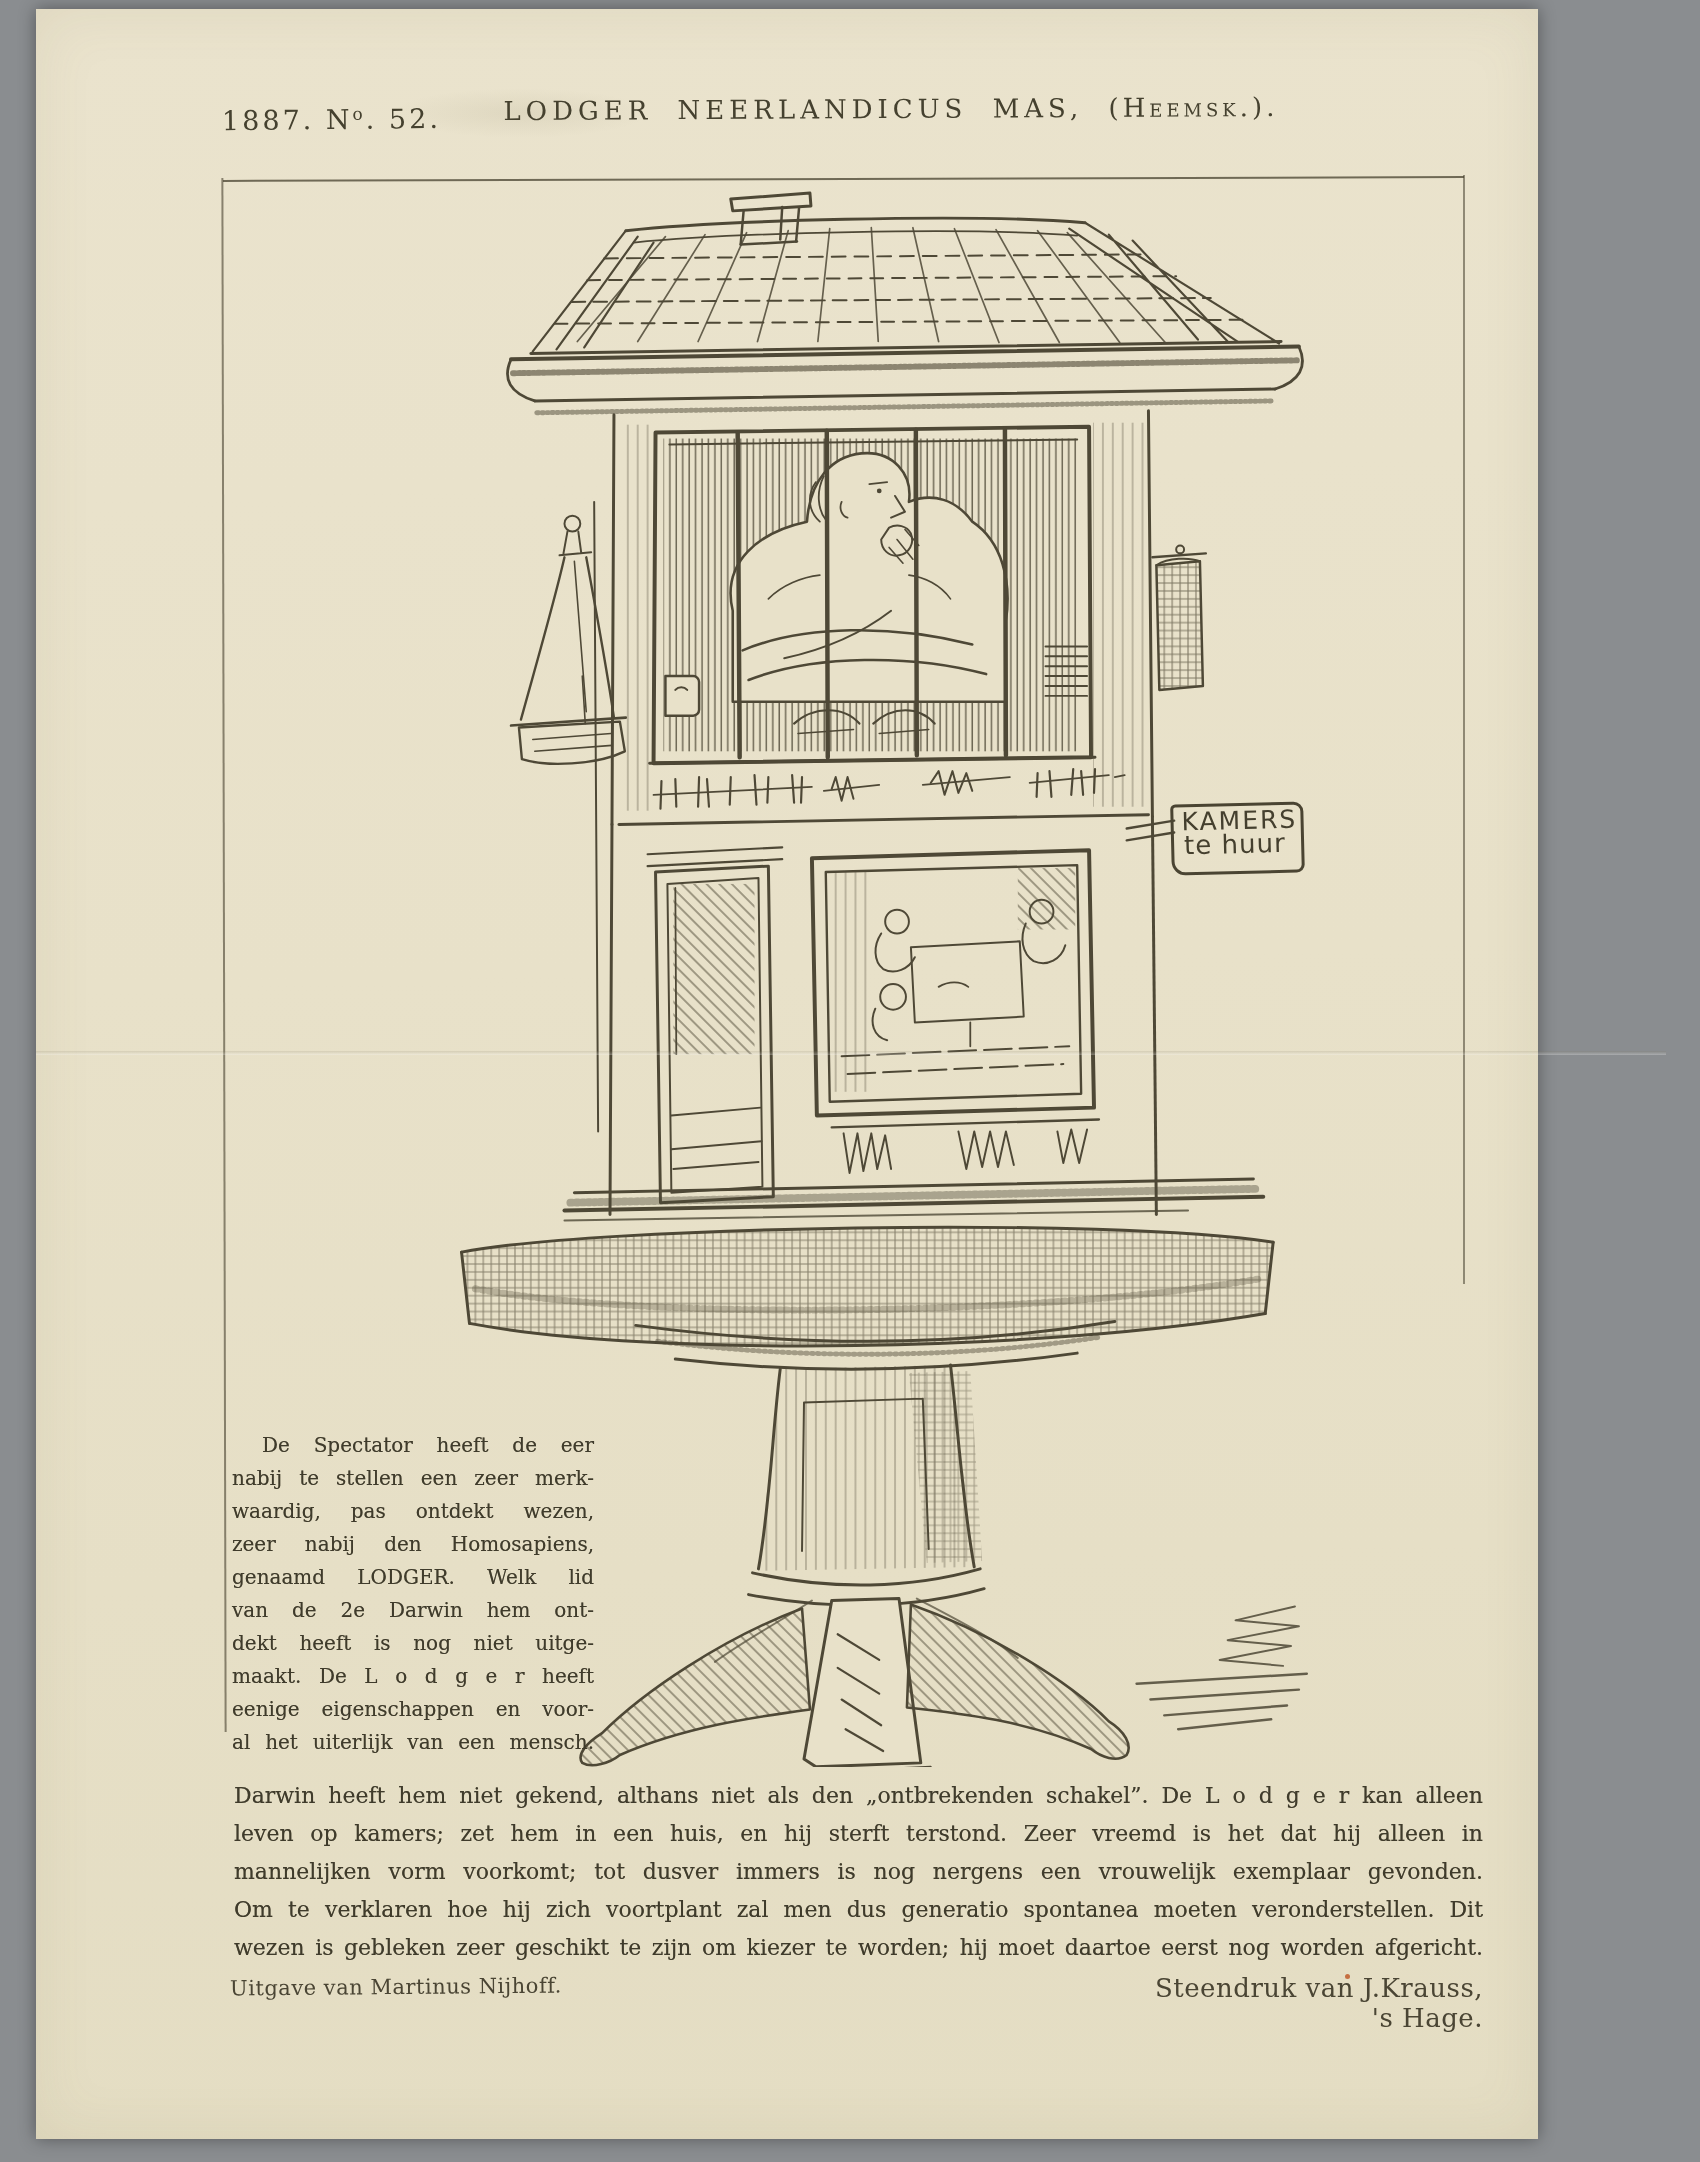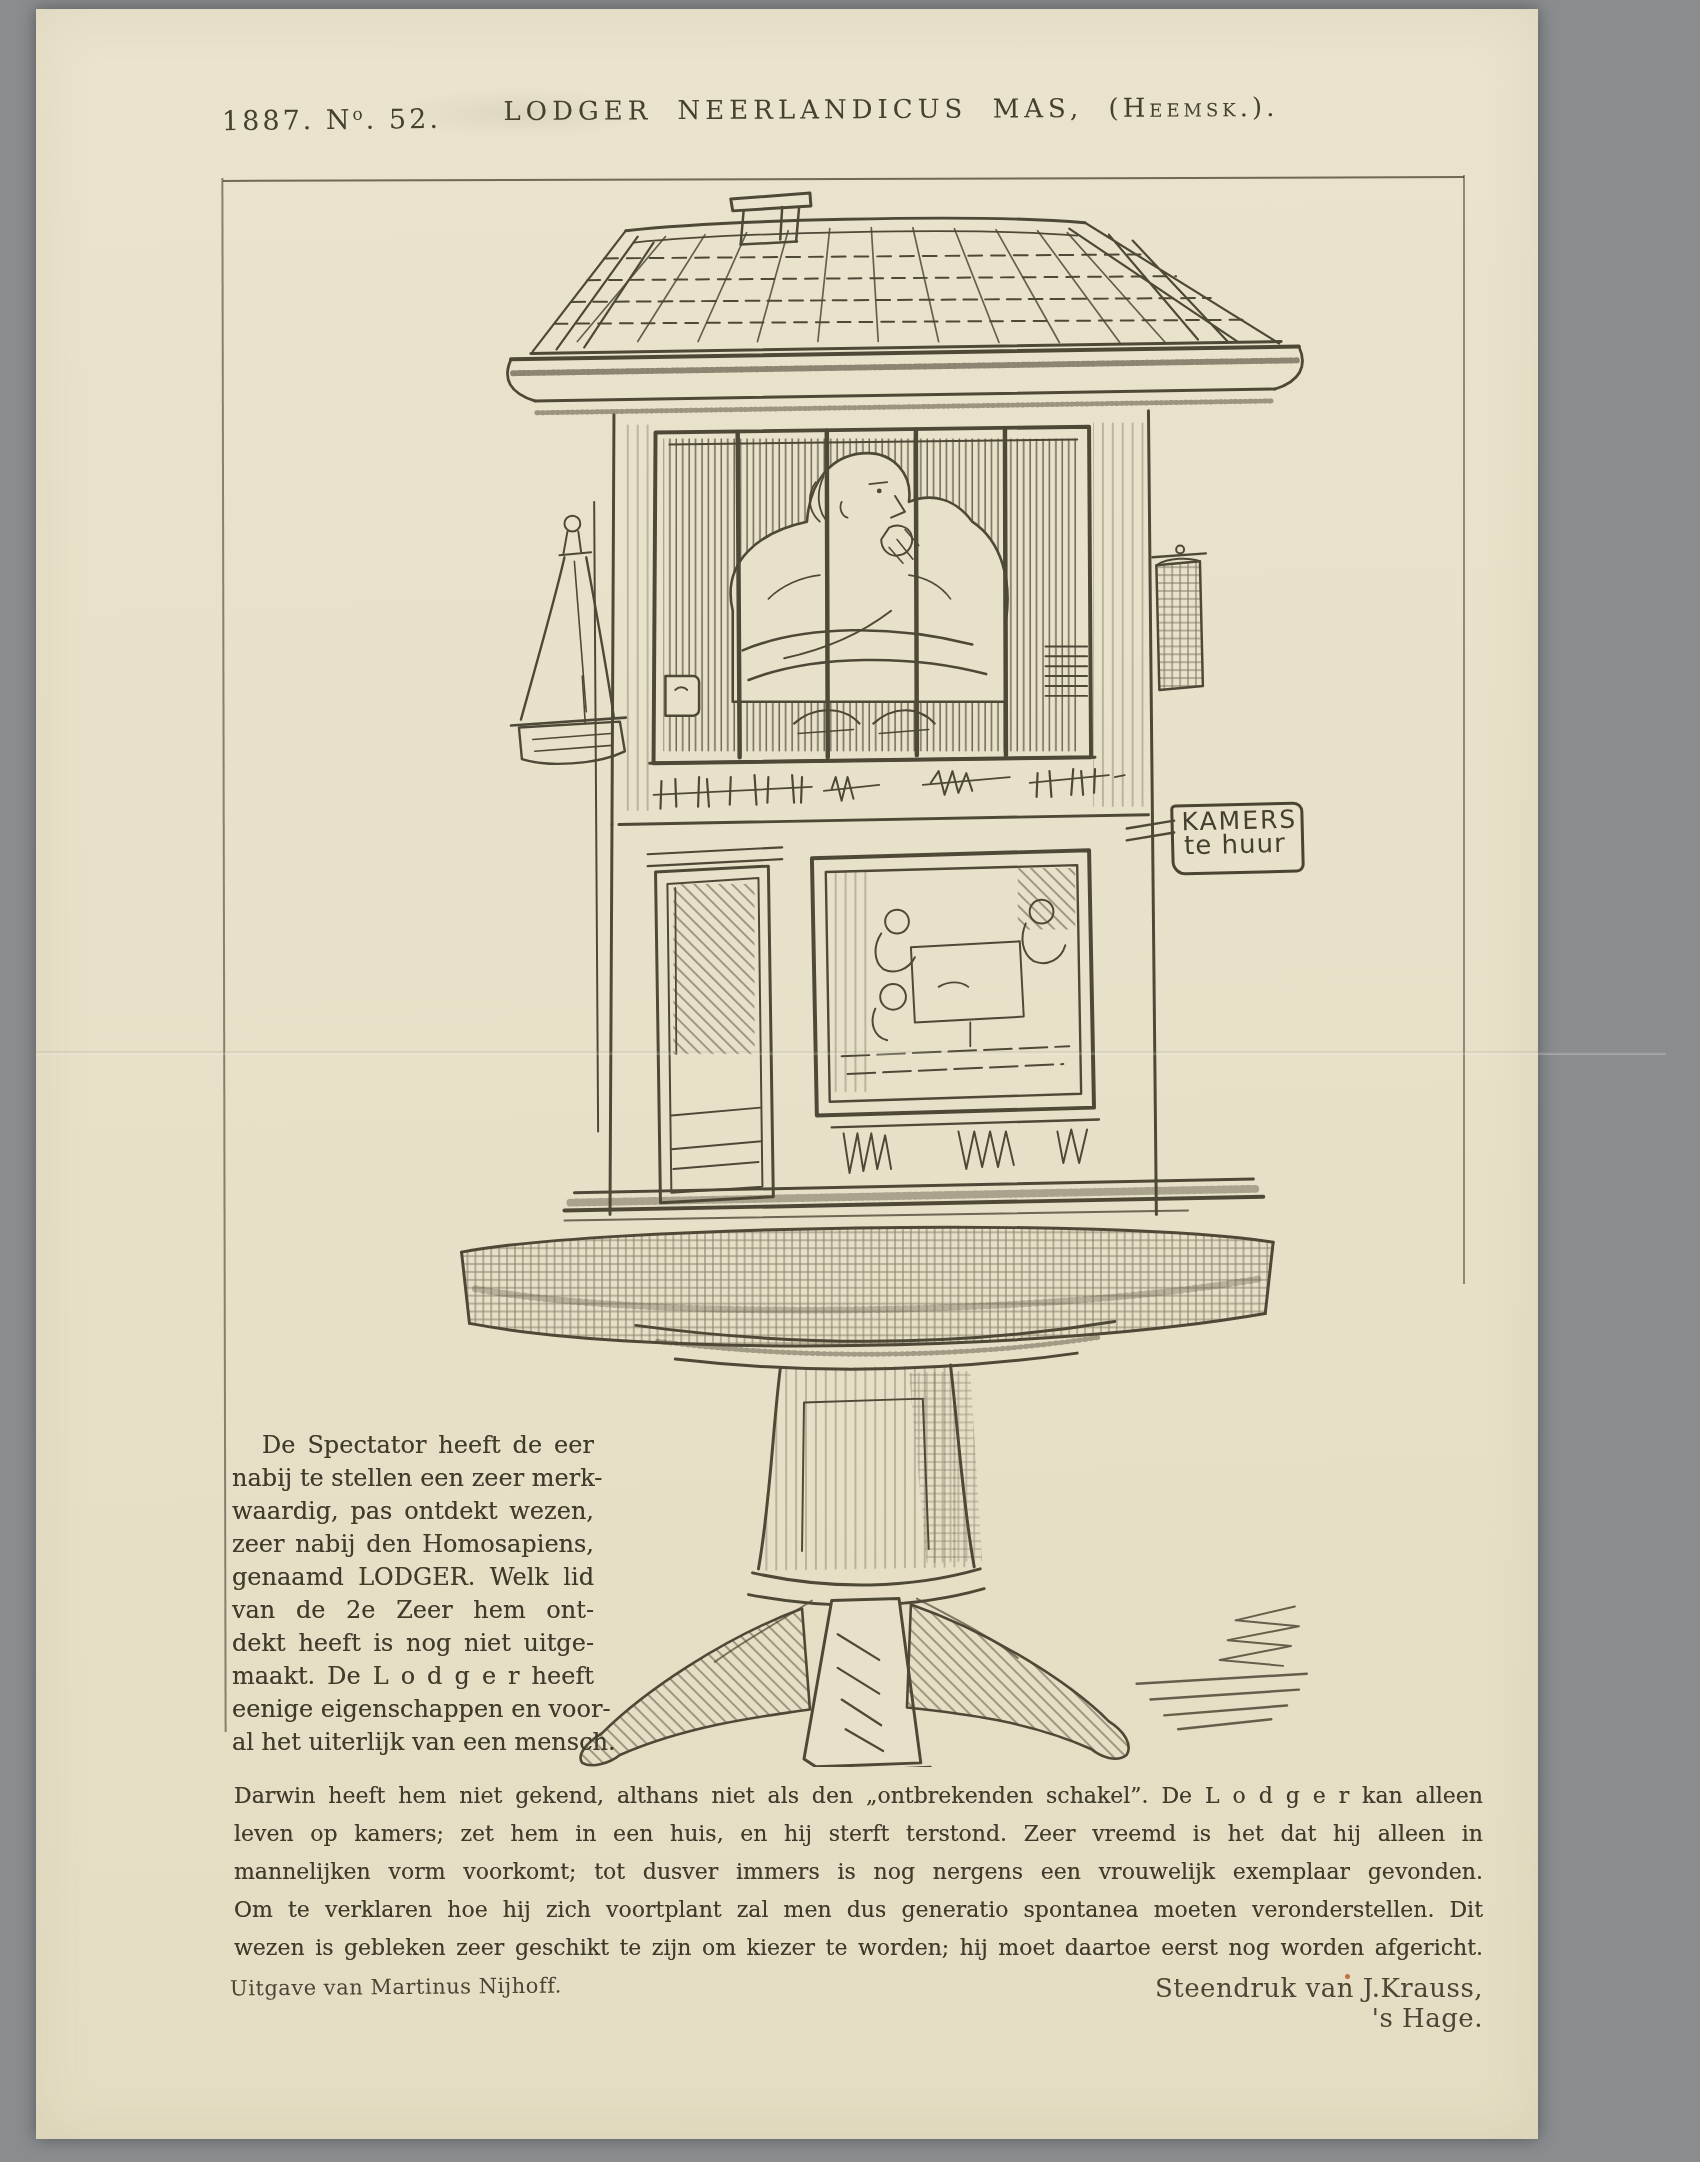--- a/index.html
+++ b/index.html
@@ -49,21 +49,21 @@
   
   .crease{position:absolute;left:0;top:1042px;width:1630px;height:4px;
     background:linear-gradient(rgba(95,88,60,.14),rgba(255,255,255,.28));}
   .speck-orange{position:absolute;left:1309px;top:1965px;width:5px;height:5px;
     border-radius:50%;background:#c05c2a;opacity:.85;}
   .smudge{position:absolute;left:356px;top:79px;width:257px;height:50px;border-radius:50%;
     background:radial-gradient(closest-side,rgba(120,112,80,.10),rgba(120,112,80,0));}
   
   .leftcol{
     position:absolute;left:196px;top:1420px;width:362px;
-    font-size:24px;line-height:33px;color:#3f3b2b;
+    font-size:20px;line-height:33px;color:#3f3b2b;
     text-shadow:0 0 0.5px rgba(63,59,43,.55);
   }
   .leftcol .tline{text-align:justify;text-align-last:justify;white-space:nowrap;}
   .leftcol .tline.indent{padding-left:30px;box-sizing:border-box;}
   .para{
     position:absolute;left:198px;top:1768px;width:1249px;
     font-size:22px;line-height:38px;color:#3f3b2b;
     text-shadow:0 0 0.5px rgba(63,59,43,.55);
   }
   .para .tline{text-align:justify;text-align-last:justify;white-space:nowrap;}
@@ -291,21 +291,21 @@
 
     <div class="crease"></div>
     <div class="speck-orange"></div>
 
     <div class="leftcol">
       <div class="tline indent">De Spectator heeft de eer</div>
       <div class="tline">nabij te stellen een zeer merk-</div>
       <div class="tline">waardig, pas ontdekt wezen,</div>
       <div class="tline">zeer nabij den Homosapiens,</div>
       <div class="tline">genaamd LODGER. Welk lid</div>
-      <div class="tline">van de 2e Zeer hem ont-</div>
+      <div class="tline">van de 2e Darwin hem ont-</div>
       <div class="tline">dekt heeft is nog niet uitge-</div>
       <div class="tline">maakt. De L o d g e r heeft</div>
       <div class="tline">eenige eigenschappen en voor-</div>
       <div class="tline">al het uiterlijk van een mensch.</div>
     </div>
 
     <div class="para">
       <div class="tline">Darwin heeft hem niet gekend, althans niet als den „ontbrekenden schakel”. De L o d g e r kan alleen</div>
       <div class="tline">leven op kamers; zet hem in een huis, en hij sterft terstond. Zeer vreemd is het dat hij alleen in</div>
       <div class="tline">mannelijken vorm voorkomt; tot dusver immers is nog nergens een vrouwelijk exemplaar gevonden.</div>

